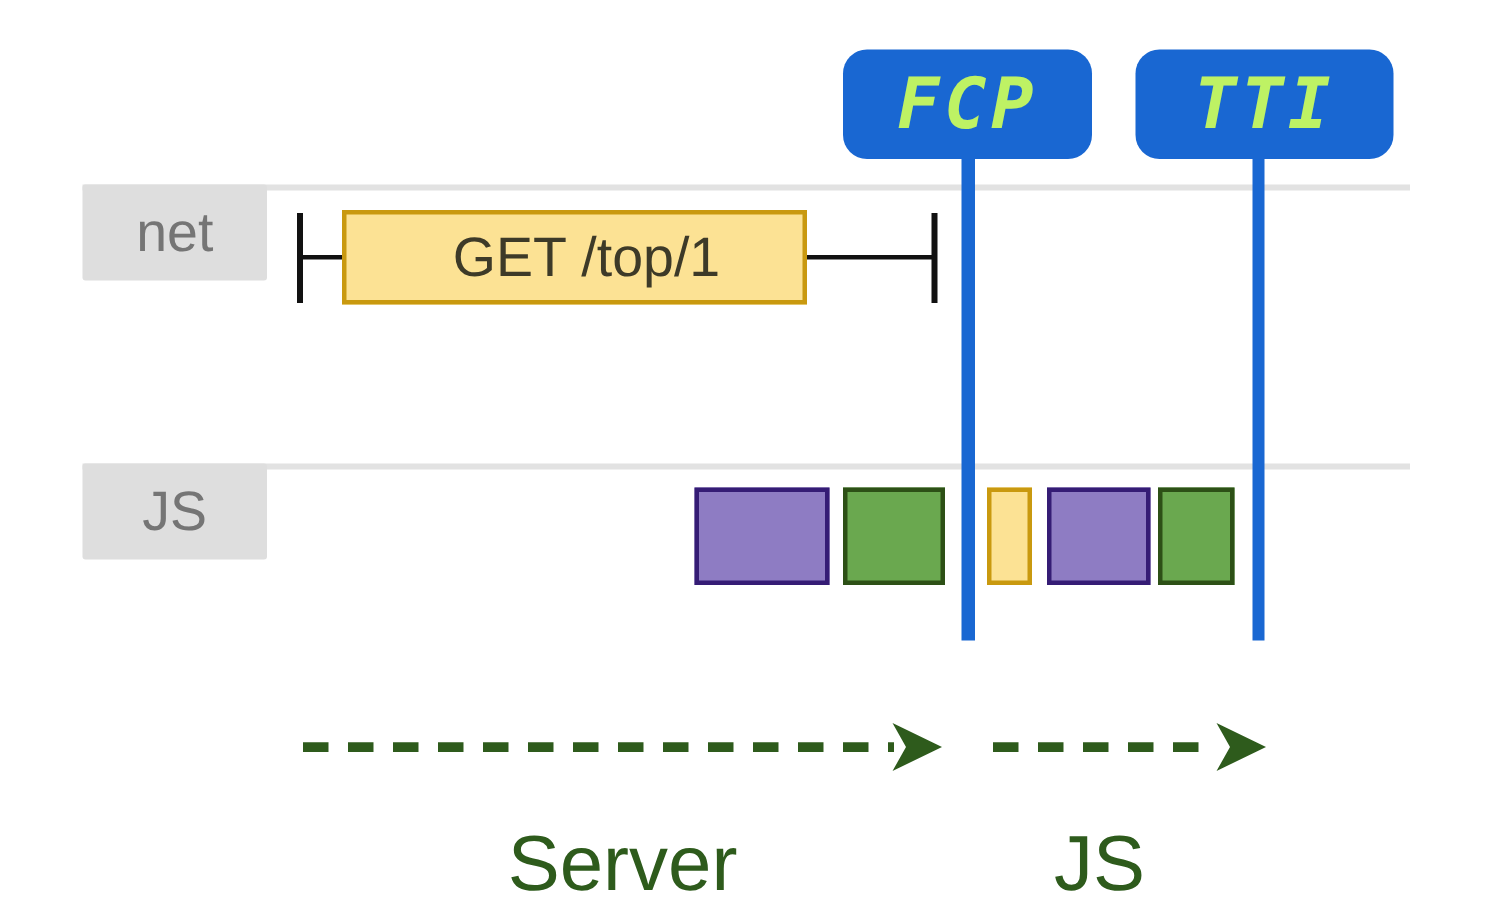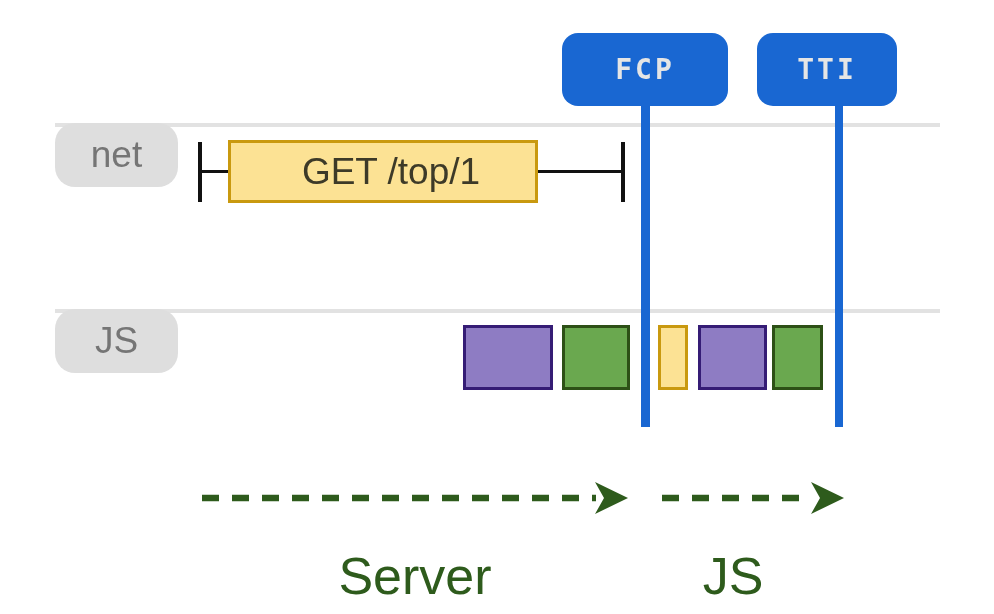--- a/index.html
+++ b/index.html
@@ -22,21 +22,21 @@
   }
   .net-line { top: 123px; }
   .js-line  { top: 309px; }
 
   .track-label {
     position: absolute;
     left: 55px;
     width: 123px;
     height: 64px;
     background: var(--track-label-bg);
-    border-radius: 20px;
+    border-radius: 2px;
     color: var(--track-label-text);
     font-size: 37px;
     display: flex;
     align-items: center;
     justify-content: center;
   }
   .net-label { top: 123px; }
   .js-label  { top: 309px; }
 
   
@@ -96,31 +96,32 @@
   }
   .fcp-line { left: 641px; width: 9px; }
   .tti-line { left: 835px; width: 8px; }
 
   .marker-badge {
     position: absolute;
     top: 33px;
     height: 73px;
     background: var(--accent-blue);
     border-radius: 16px;
-    color: #e5e5e5;
+    color: #bef264;
     font-family: "DejaVu Sans Mono", monospace;
     font-weight: bold;
-    font-size: 28px;
+    font-size: 47px;
     letter-spacing: 3px;
     display: flex;
     align-items: center;
     justify-content: center;
+    font-style: italic;
   }
   .fcp-badge { left: 562px; width: 166px; }
-  .tti-badge { left: 757px; width: 140px; }
+  .tti-badge { left: 757px; width: 172px; }
 
   
   .phase-arrows {
     position: absolute;
     left: 0;
     top: 478px;
     width: 994px;
     height: 45px;
   }
   .phase-arrows .dash {

